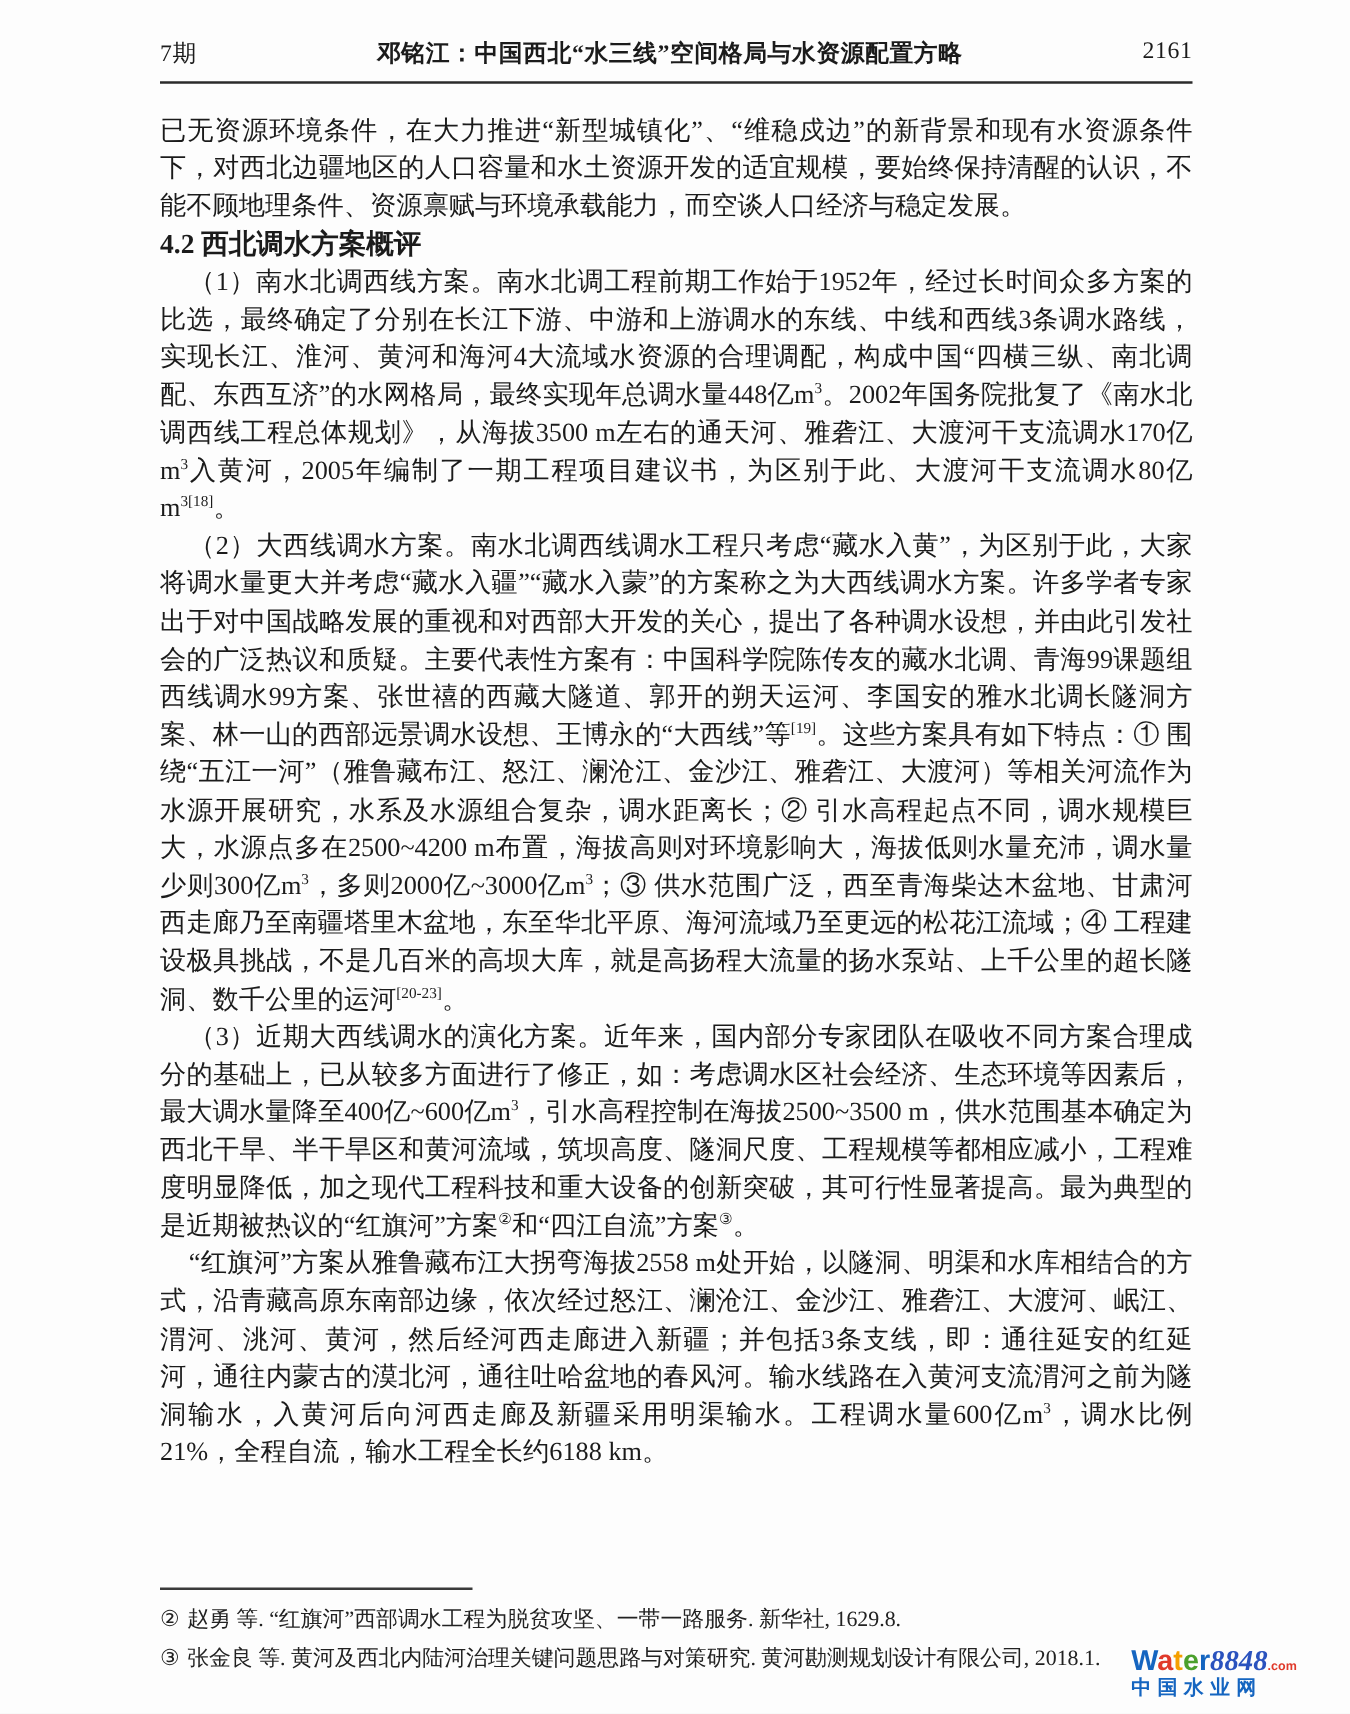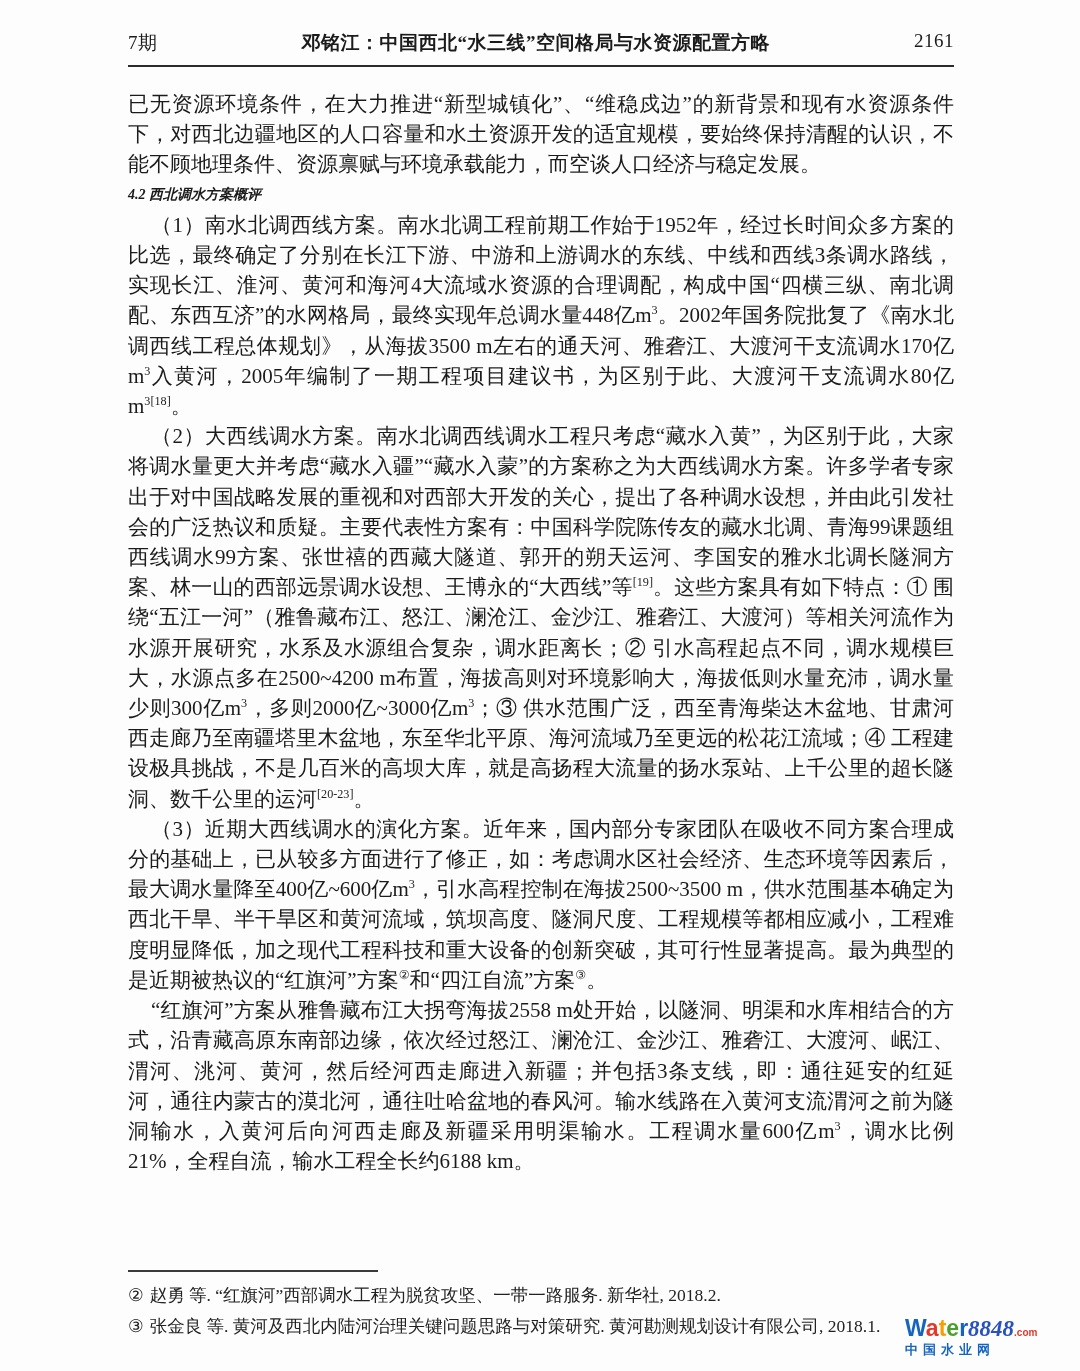--- a/index.html
+++ b/index.html
@@ -35,25 +35,24 @@
   .body-text{
     margin-top:22px;
     font-size:21px;
     line-height:30.2px;
     text-align:justify;
     text-justify:inter-ideograph;
   }
   .body-text p{margin:0;}
   .body-text p.indent{text-indent:1.1em;}
   .section-heading{
-    font-size:14px;
+    font-size:22px;
     font-weight:bold;
     margin:0;
     line-height:30.2px;
-    font-style:italic;
   }
   sup{
     font-size:0.58em;
     line-height:0;
     vertical-align:super;
   }
   .footnote-block{
     position:absolute;
     left:128px;
     top:1270px;
@@ -87,21 +86,21 @@
     white-space:nowrap;
   }
   .wm-brand .seg-small{
     font-size:10px;
     font-weight:bold;
   }
   .wm-subtitle{
     margin-top:2px;
     font-family:"Liberation Sans", sans-serif;
     font-weight:bold;
-    font-size:13px;
+    font-size:16px;
     letter-spacing:5px;
     white-space:nowrap;
   }
 </style>
 </head>
 <body>
 
 <div class="page">
 
   <div class="content">
@@ -120,21 +119,21 @@
       <p class="indent"><span>（3）近期大西线调水的演化方案。近年来，国内部分专家团队在吸收不同方案合理成分的基础上，已从较多方面进行了修正，如：考虑调水区社会经济、生态环境等因素后，最大调水量降至400亿~600亿m</span><sup>3</sup><span>，引水高程控制在海拔2500~3500 m，供水范围基本确定为西北干旱、半干旱区和黄河流域，筑坝高度、隧洞尺度、工程规模等都相应减小，工程难度明显降低，加之现代工程科技和重大设备的创新突破，其可行性显著提高。最为典型的是近期被热议的“红旗河”方案</span><sup>②</sup><span>和“四江自流”方案</span><sup>③</sup><span>。</span></p>
       <p class="indent"><span>“红旗河”方案从雅鲁藏布江大拐弯海拔2558 m处开始，以隧洞、明渠和水库相结合的方式，沿青藏高原东南部边缘，依次经过怒江、澜沧江、金沙江、雅砻江、大渡河、岷江、渭河、洮河、黄河，然后经河西走廊进入新疆；并包括3条支线，即：通往延安的红延河，通往内蒙古的漠北河，通往吐哈盆地的春风河。输水线路在入黄河支流渭河之前为隧洞输水，入黄河后向河西走廊及新疆采用明渠输水。工程调水量600亿m</span><sup>3</sup><span>，调水比例21%，全程自流，输水工程全长约6188 km。</span></p>
     </div>
 
   </div>
 
   <div class="footnote-block">
     <div class="footnote-rule"></div>
     <div class="footnotes">
       <div class="footnote-item">
-        <span class="fn-marker">②</span><span>赵勇 等. “红旗河”西部调水工程为脱贫攻坚、一带一路服务. 新华社, 2018.2.</span>
+        <span class="fn-marker">②</span><span>赵勇 等. “红旗河”西部调水工程为脱贫攻坚、一带一路服务. 新华社, 1629.8.</span>
       </div>
       <div class="footnote-item">
         <span class="fn-marker">③</span><span>张金良 等. 黄河及西北内陆河治理关键问题思路与对策研究. 黄河勘测规划设计有限公司, 2018.1.</span>
       </div>
     </div>
   </div>
 
   <div class="watermark">
     <div class="wm-brand"><span style="color: rgb(21, 101, 192);">W</span><span style="color: rgb(224, 57, 42);">a</span><span style="color: rgb(245, 159, 0);">t</span><span style="color: rgb(75, 160, 44);">e</span><span style="color: rgb(21, 101, 192);">r</span><span style="color: rgb(42, 82, 190); font-style: italic; font-family: &quot;Liberation Serif&quot;, serif;">8848</span><span class="seg-small" style="color: rgb(224, 57, 42);">.com</span></div>
     <div class="wm-subtitle" style="color:#1565c0">中国水业网</div>

